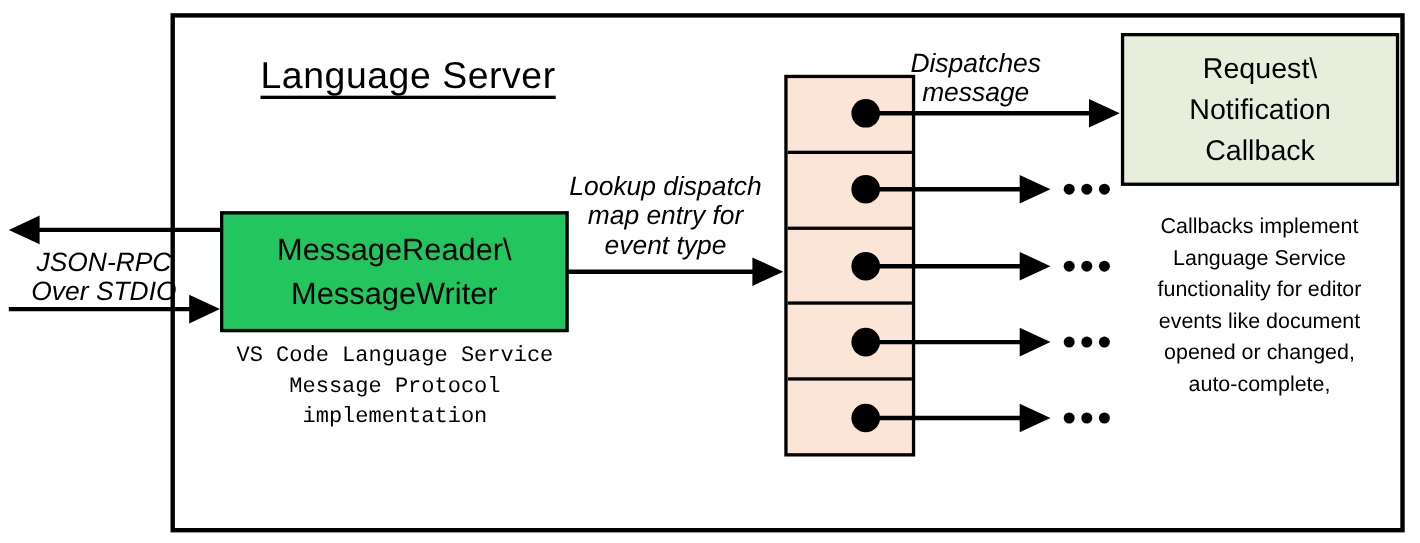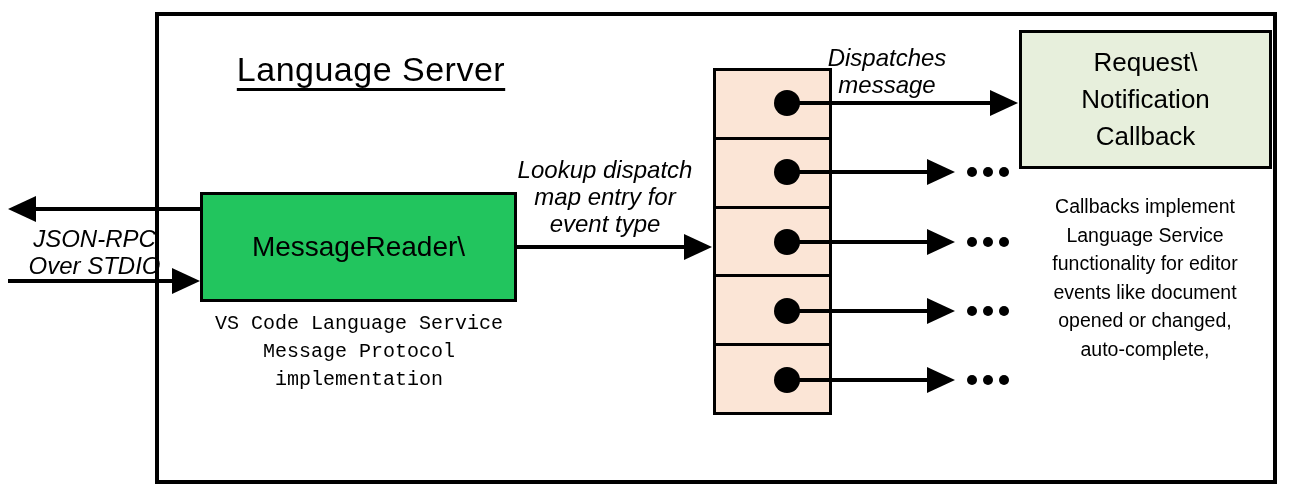--- a/index.html
+++ b/index.html
@@ -111,20 +111,21 @@
 <body>
 
 <div class="stage">
 
   <div class="abs outer-box"></div>
 
   <div class="abs title">Language Server</div>
 
   <div class="abs node reader-box" style="background:#22c55e;">
     <div>MessageReader\</div>
+    <div>MessageWriter</div>
   </div>
 
   <div class="abs caption reader-caption">
     <div>VS Code Language Service</div>
     <div>Message Protocol implementation</div>
   </div>
 
   <div class="abs flow-label io-label">
     <div>JSON-RPC</div>
     <div>Over STDIO</div>

